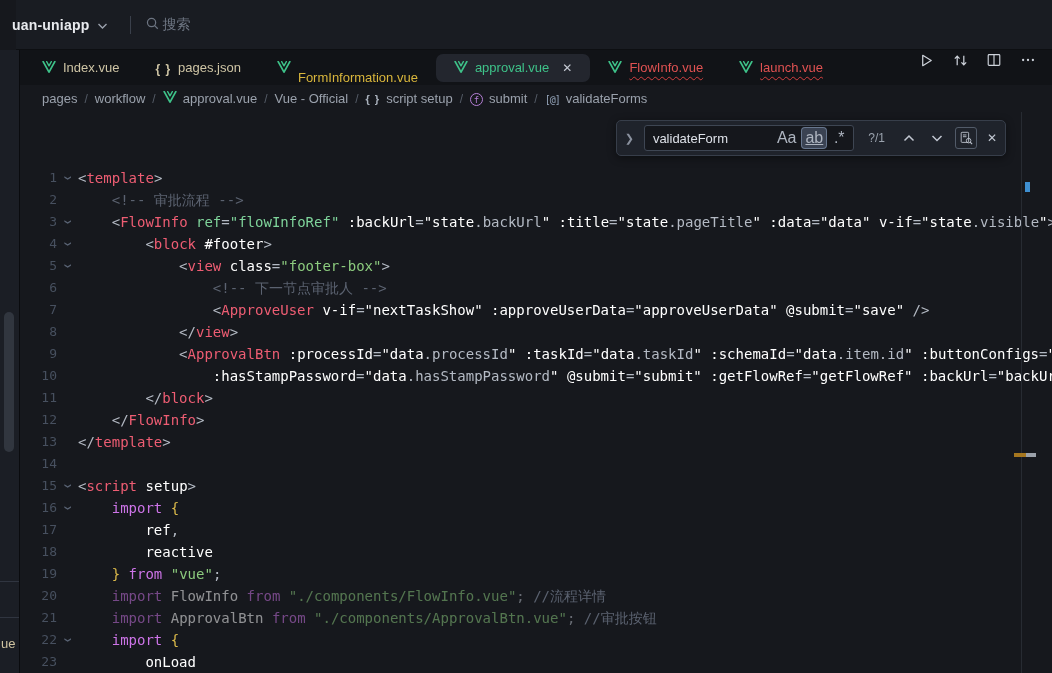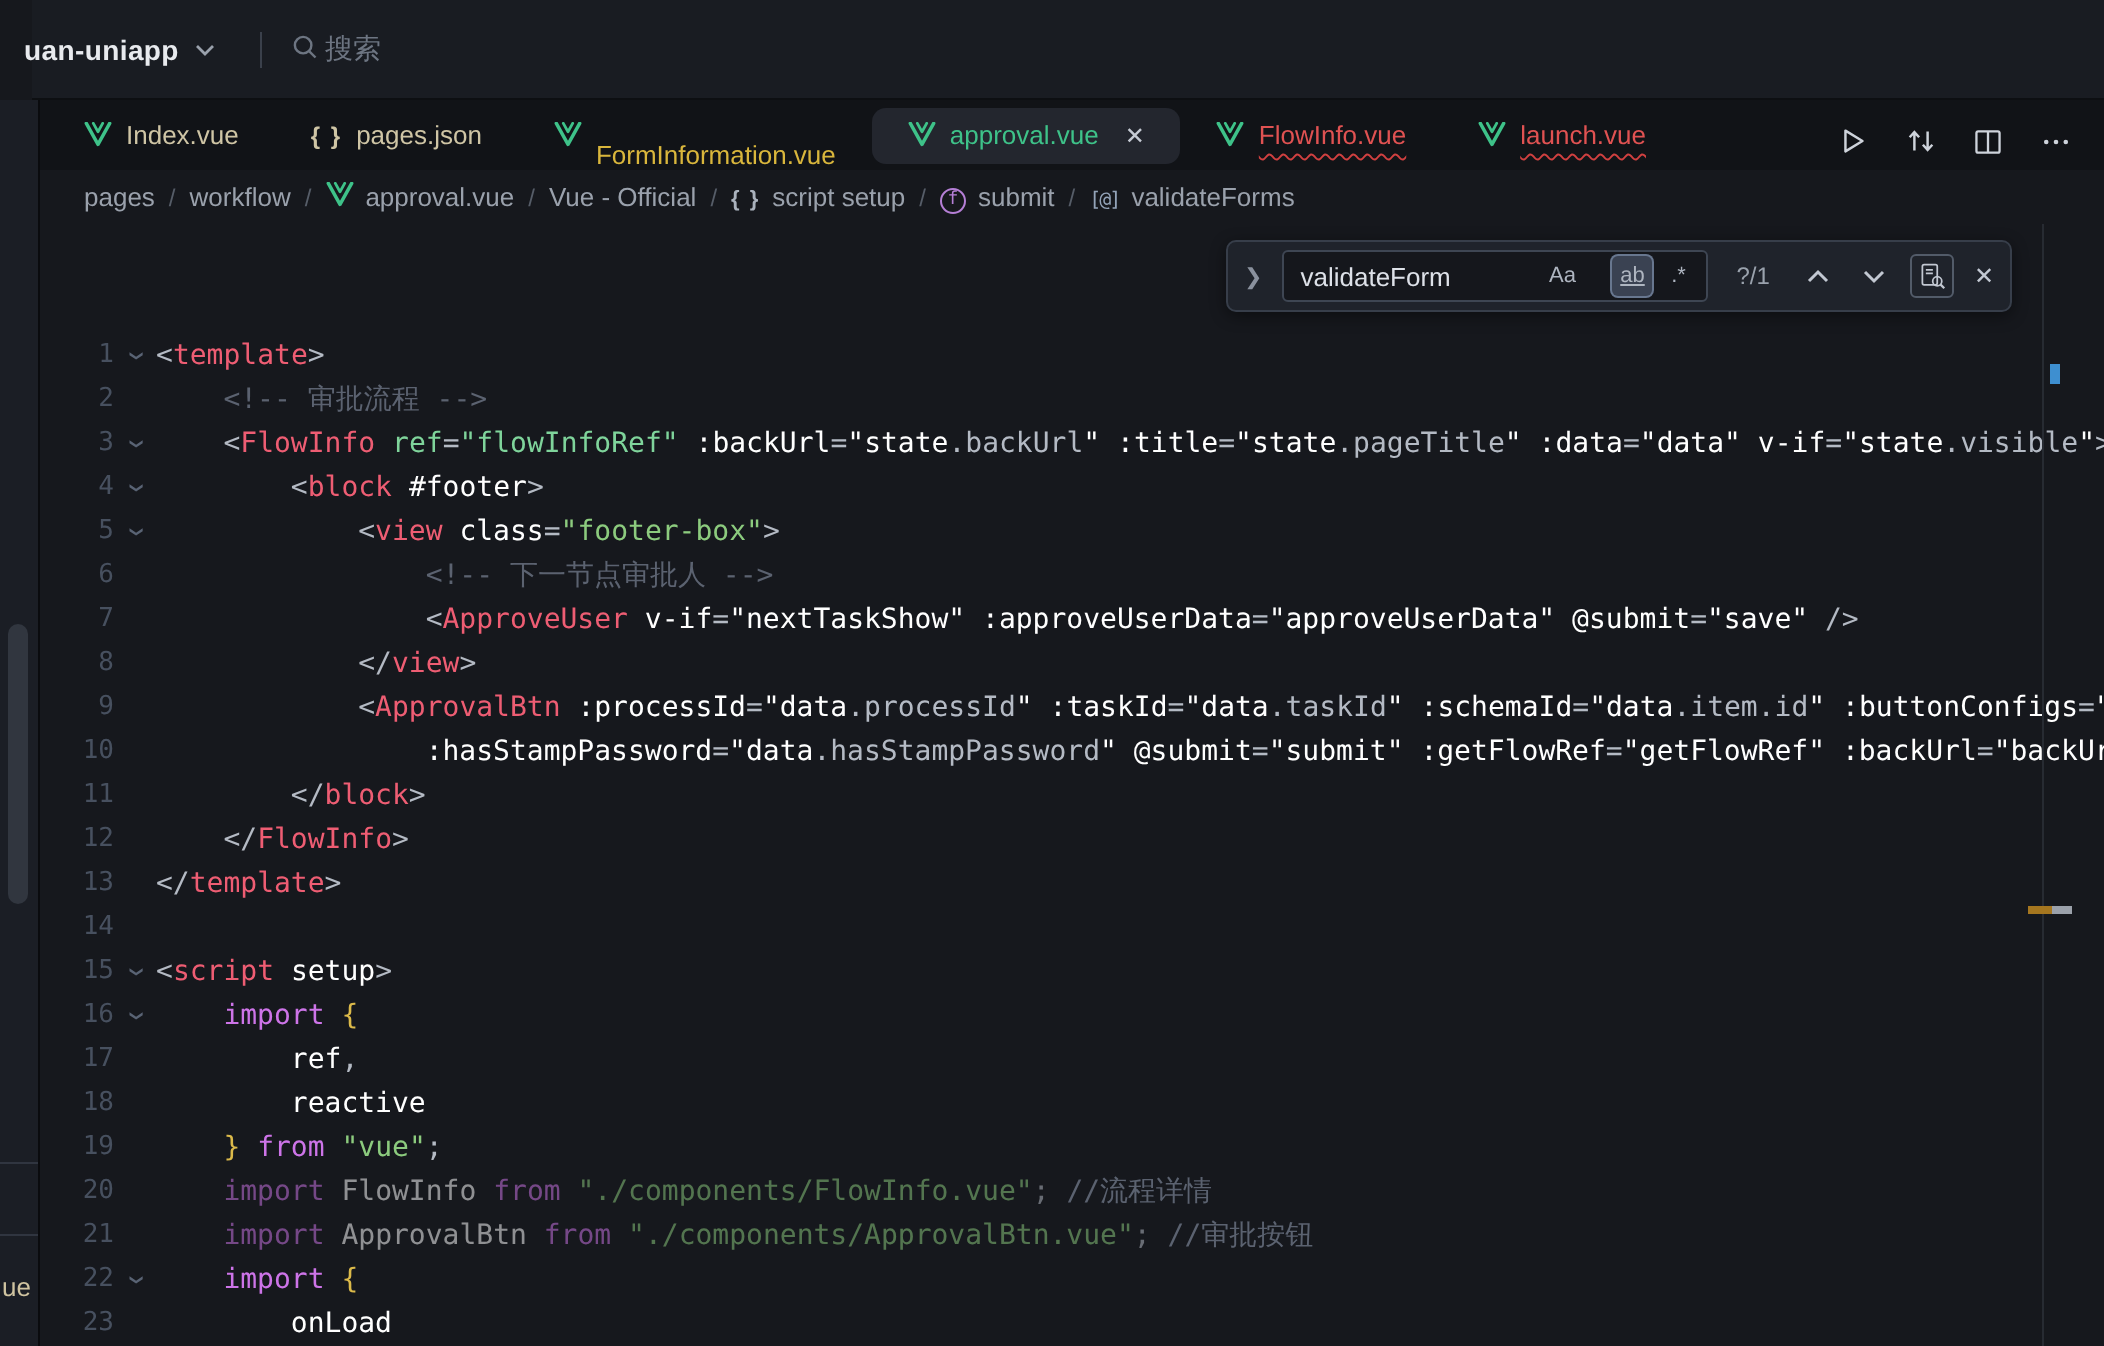--- a/index.html
+++ b/index.html
@@ -17,21 +17,21 @@
 
   
   .bodyrow { position:absolute; top:50px; left:0; right:0; bottom:0; display:flex; }
   .leftstrip { position:relative; width:20px; background:#1b1e25; border-right:1px solid #0a0b0e; }
   .sb-thumb { position:absolute; left:4px; width:10px; top:262px; height:140px; background:#31363f; border-radius:5px; }
   .ls-div { position:absolute; left:0; width:19px; height:1px; background:#303540; }
   .ls-frag { position:absolute; left:1px; top:586px; color:#cfc3a0; font-size:13px; }
   .pane { position:relative; flex:1; display:flex; flex-direction:column; overflow:hidden; }
 
   
-  .tabbar { height:35px; background:#111317; display:flex; align-items:flex-end; padding-left:4px; flex:0 0 35px; }
+  .tabbar { height:35px; background:#111317; display:flex; align-items:flex-start; padding-left:4px; flex:0 0 35px; }
   .tab { display:flex; align-items:center; gap:7px; padding:0 18px; height:28px; cursor:pointer; }
   .tab .ticon svg { display:block; }
   .tab .lbl { font-size:13px; }
   .tab.normal .lbl { color:#cfc5a5; }
   .tab.modified .lbl { color:#d9b63c;margin-top:20px; }
   .tab.error .lbl { color:#e05252; }
   .tab.active { background:#23262e; border-radius:7px; }
   .tab.active .lbl { color:#3ec289; }
   .sq { text-decoration-line:underline; text-decoration-style:wavy; text-decoration-color:#d14040;
         text-decoration-thickness:1px; text-underline-offset:3.5px; }
@@ -76,22 +76,22 @@
   
   .find { position:absolute; top:8px; right:46px; height:36px; background:#1f232b;
     border:1px solid #373e4a; border-radius:5px; display:flex; align-items:center;
     padding:0 8px 0 6px; gap:8px; box-shadow:0 2px 8px rgba(0,0,0,.45); z-index:5; }
   .f-exp { color:#8a919e; font-size:11px; cursor:pointer; padding:0 2px; }
   .f-input { display:flex; align-items:center; background:#15171c; border:1px solid #3e4653;
     border-radius:3px; height:26px; padding:0 4px 0 8px; gap:3px; }
   .f-input input { width:118px; background:transparent; border:none; outline:none; color:#dde1e8;
     font-size:13px; font-family:"Liberation Sans","DejaVu Sans",sans-serif; }
   .f-tog { min-width:20px; height:20px; display:flex; align-items:center; justify-content:center;
-    border-radius:3px; color:#aeb5c0; font-size:11px; cursor:pointer; padding:0 3px; }
-  .f-tog.on { background:#3a4address252; background:#3a4252; box-shadow:0 0 0 1px #68778f;margin-left:12px; }
+    border-radius:3px; color:#aeb5c0; font-size:16px; cursor:pointer; padding:0 3px; }
+  .f-tog.on { background:#3a4address252; background:#3a4252; box-shadow:0 0 0 1px #68778f; }
   .f-tog.ul { text-decoration:underline; }
   .f-count { color:#9aa2ad; font-size:12px; margin:0 6px; }
   .f-nav { width:20px; height:20px; display:flex; align-items:center; justify-content:center; cursor:pointer; }
   .f-sel { width:22px; height:22px; border:1px solid #525b69; border-radius:3px;
     display:flex; align-items:center; justify-content:center; cursor:pointer; }
   .f-close { color:#c2c8d2; font-size:12px; cursor:pointer; margin-left:2px; }
 
   
   .ov-line { position:absolute; top:0; bottom:0; right:30px; width:1px; background:#272b32; }
   .mark { position:absolute; }

